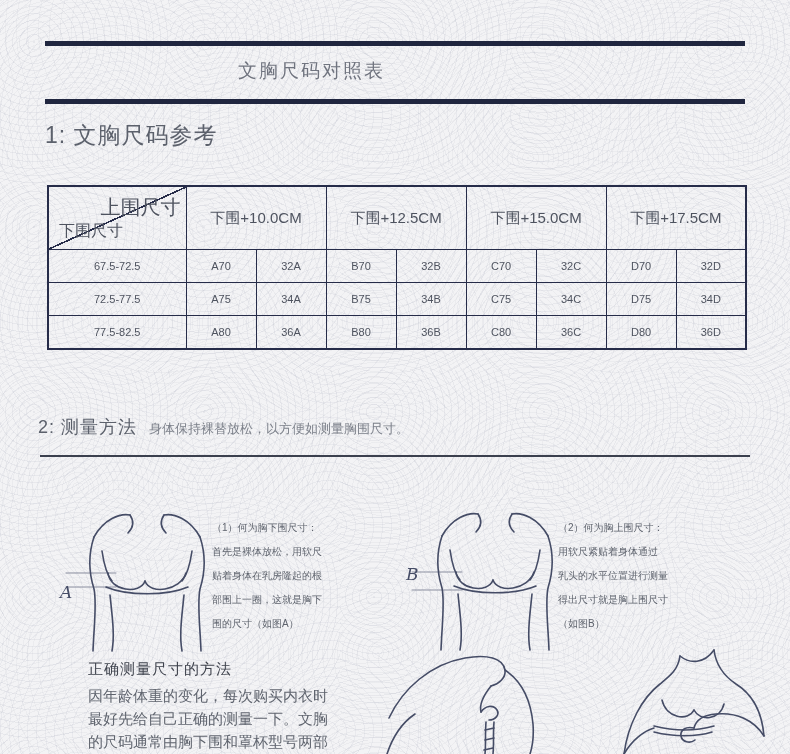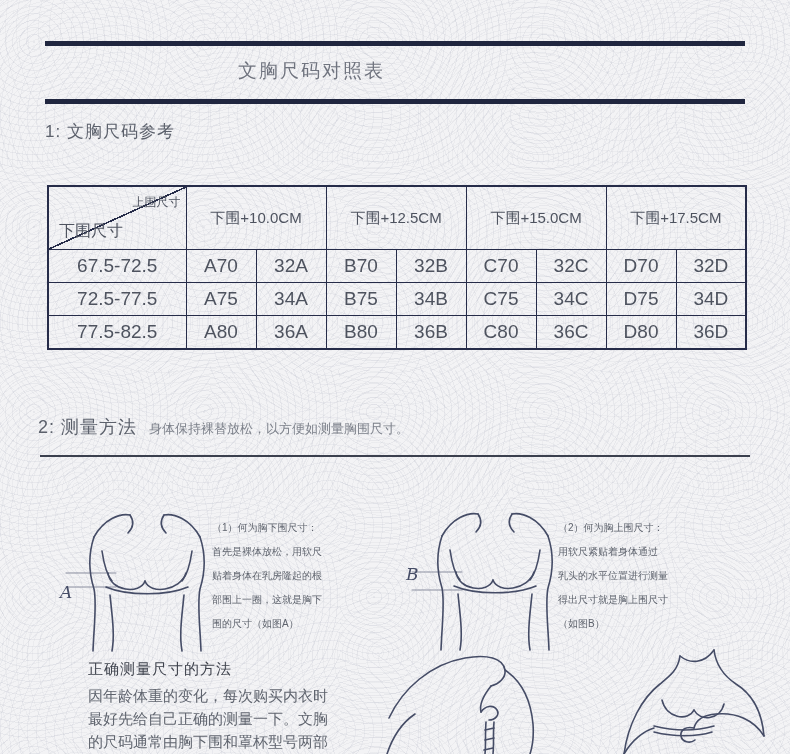--- a/index.html
+++ b/index.html
@@ -15,40 +15,40 @@
       repeating-radial-gradient(circle at 34px 42px, rgba(187,190,203,0.22) 0 1px, transparent 1px 7px),
       repeating-radial-gradient(circle at 118px 116px, rgba(187,190,203,0.18) 0 1px, transparent 1px 9px),
       repeating-radial-gradient(circle at 78px 158px, rgba(187,190,203,0.15) 0 1px, transparent 1px 5px),
       repeating-radial-gradient(circle at 160px 30px, rgba(187,190,203,0.14) 0 1px, transparent 1px 11px);
     background-size:170px 185px, 210px 205px, 150px 165px, 230px 210px;
   }
   .bar{position:absolute;left:45px;width:700px;height:5px;background:#20263f;}
   .bar-top{top:41px;}
   .bar-2{top:99px;}
   .page-title{position:absolute;left:238px;top:58px;font-size:19px;letter-spacing:2px;color:#70747f;}
-  .sec1-heading{position:absolute;left:45px;top:120px;font-size:17px;color:#5c616c;letter-spacing:1px;}
+  .sec1-heading{position:absolute;left:45px;top:120px;font-size:23px;color:#5c616c;letter-spacing:1px;}
 
   table.size{
     position:absolute;left:47px;top:185px;width:698px;
     border-collapse:collapse;table-layout:fixed;
     border:2px solid #262c49;
   }
   table.size td{
     border:1px solid #262c49;text-align:center;vertical-align:middle;
-    font-size:19px;color:#4e535f;padding:0;
+    font-size:11px;color:#4e535f;padding:0;
   }
   table.size tr.head-row td{height:62px;font-size:15px;}
   table.size tr.data-row td{height:32px;}
   td.corner{
     position:relative;
     background-image:linear-gradient(to bottom right,
       transparent calc(50% - 0.8px), #262c49 calc(50% - 0.8px),
       #262c49 calc(50% + 0.8px), transparent calc(50% + 0.8px));
   }
-  .corner-top{position:absolute;top:7px;right:5px;font-size:12px;}
+  .corner-top{position:absolute;top:7px;right:5px;font-size:20px;}
   .corner-bottom{position:absolute;bottom:7px;left:10px;font-size:16px;}
 
   .sec2-row{position:absolute;left:38px;top:415px;white-space:nowrap;}
   .sec2-heading{font-size:18px;color:#5c616c;letter-spacing:1px;}
   .sec2-note{font-size:13px;color:#7c808a;margin-left:12px;}
   .thin-line{position:absolute;left:40px;top:455px;width:710px;height:2px;background:#3b404e;}
 
   .figure-svg{position:absolute;}
   .fig-a{left:50px;top:503px;}
   .fig-b{left:398px;top:500px;}

